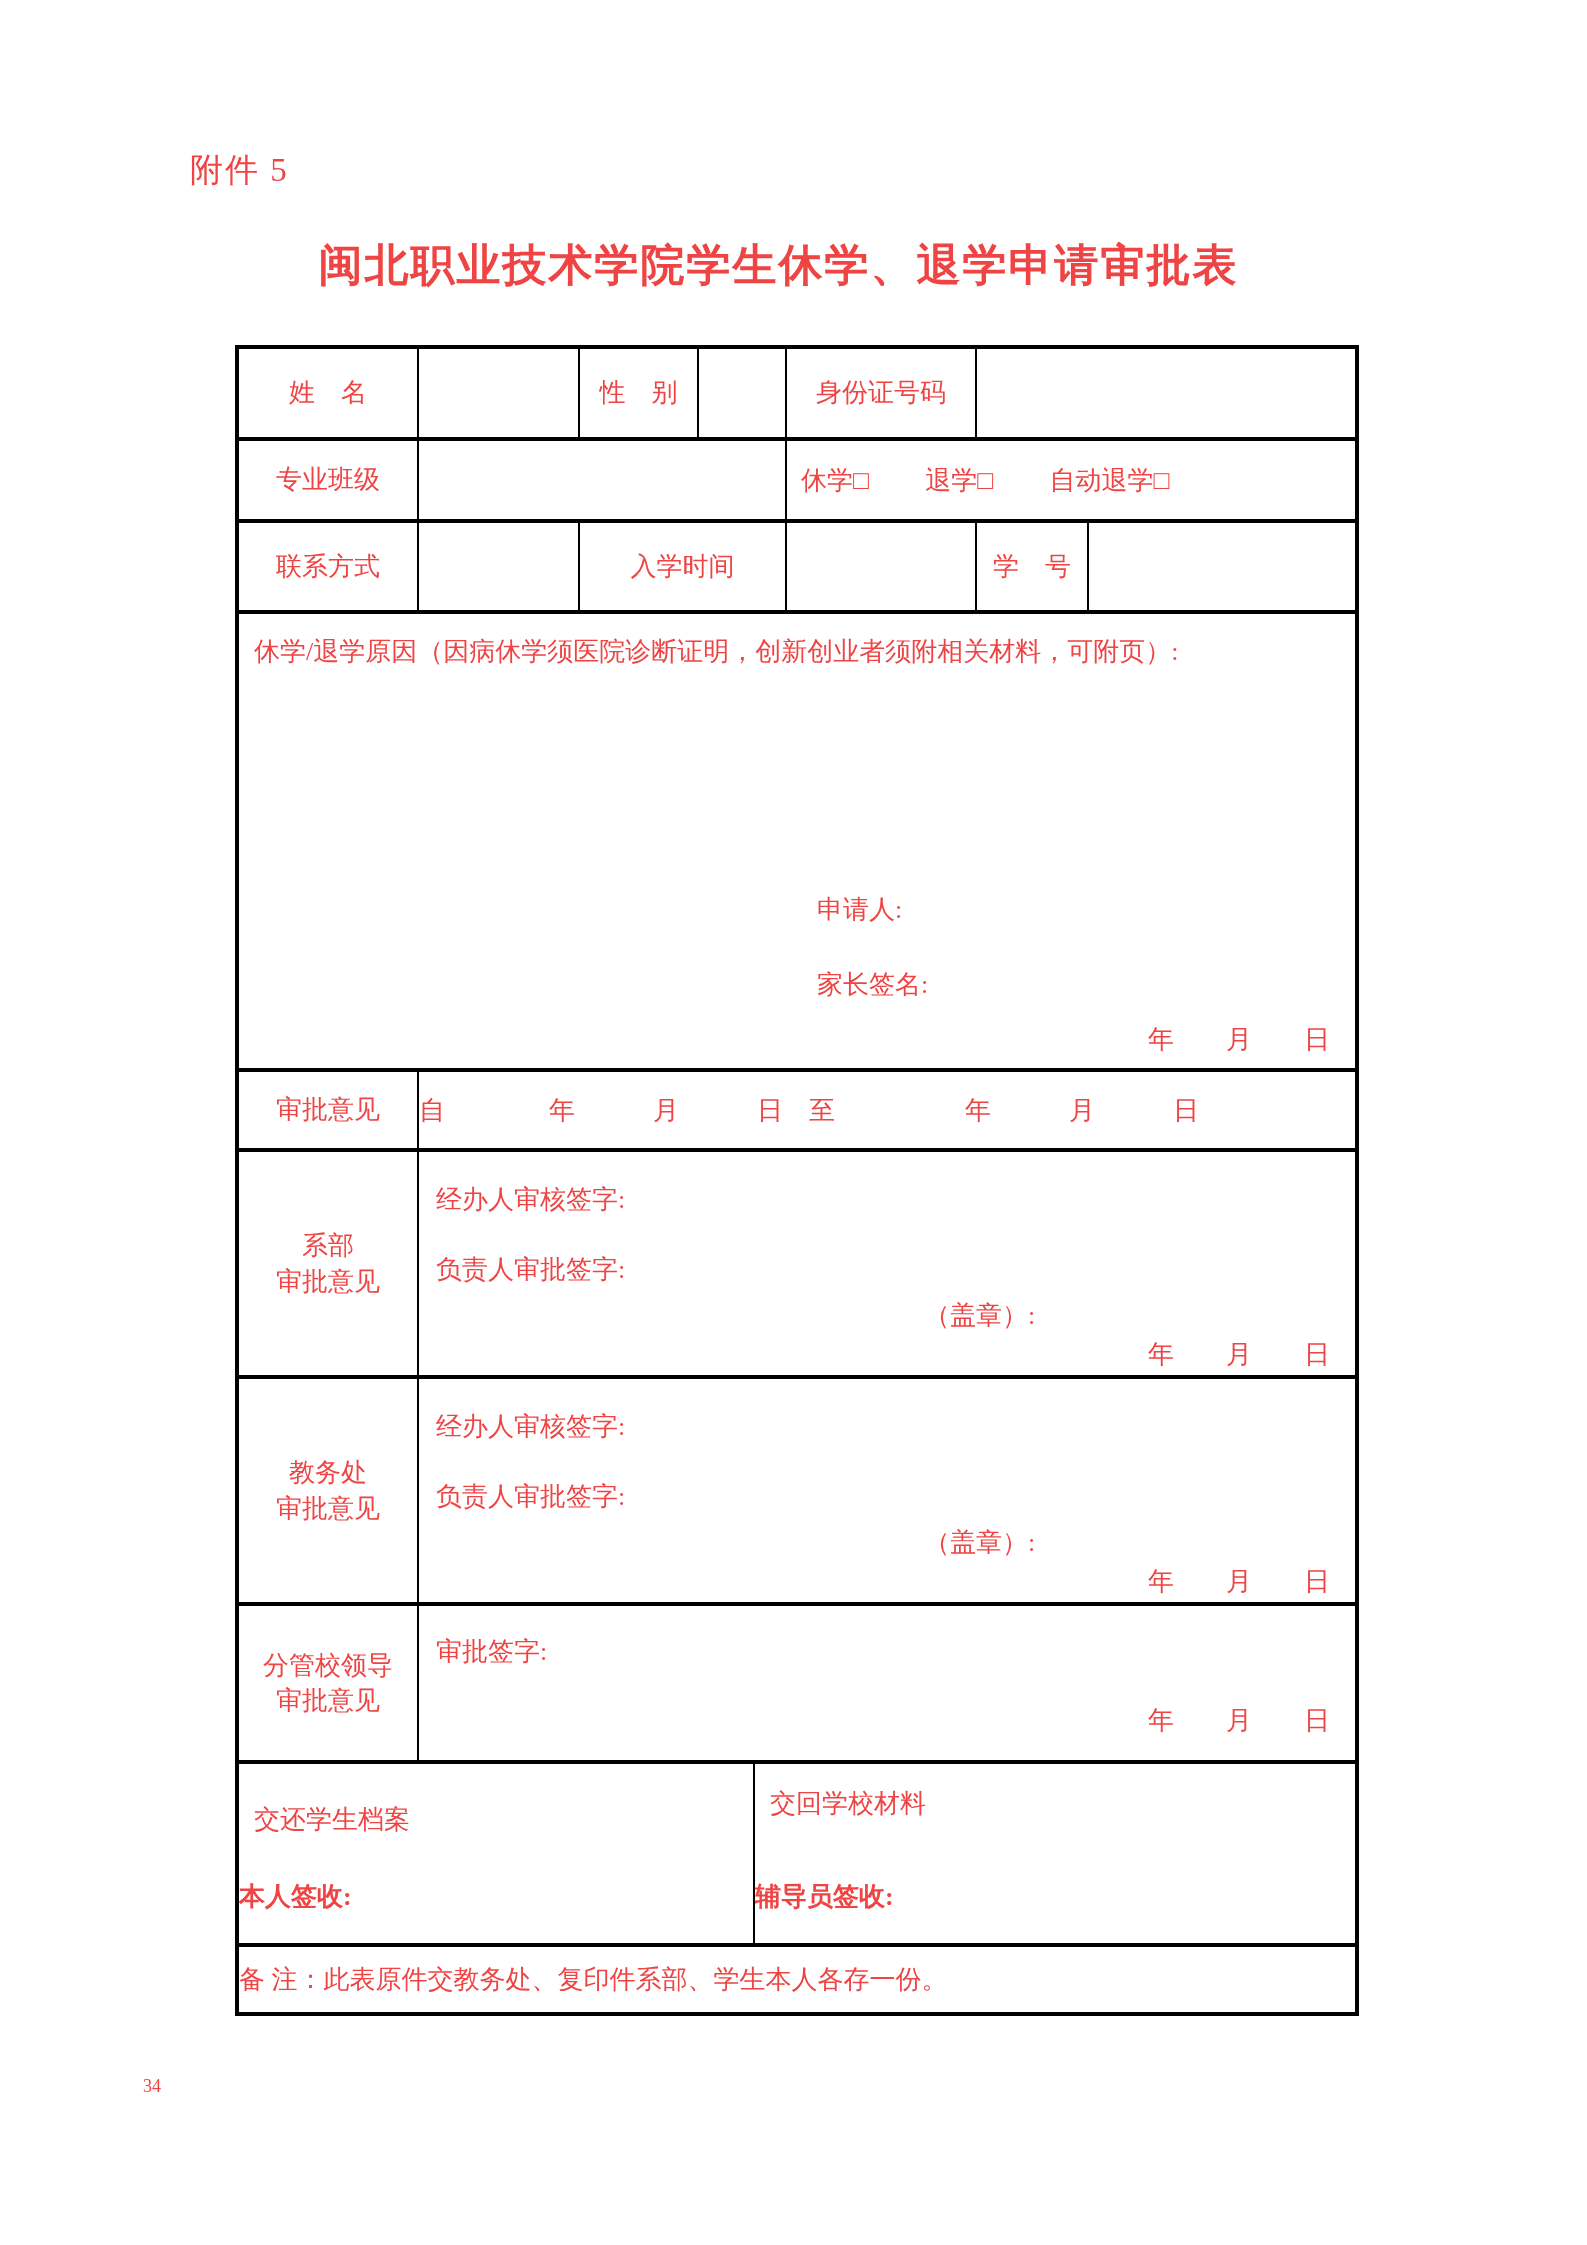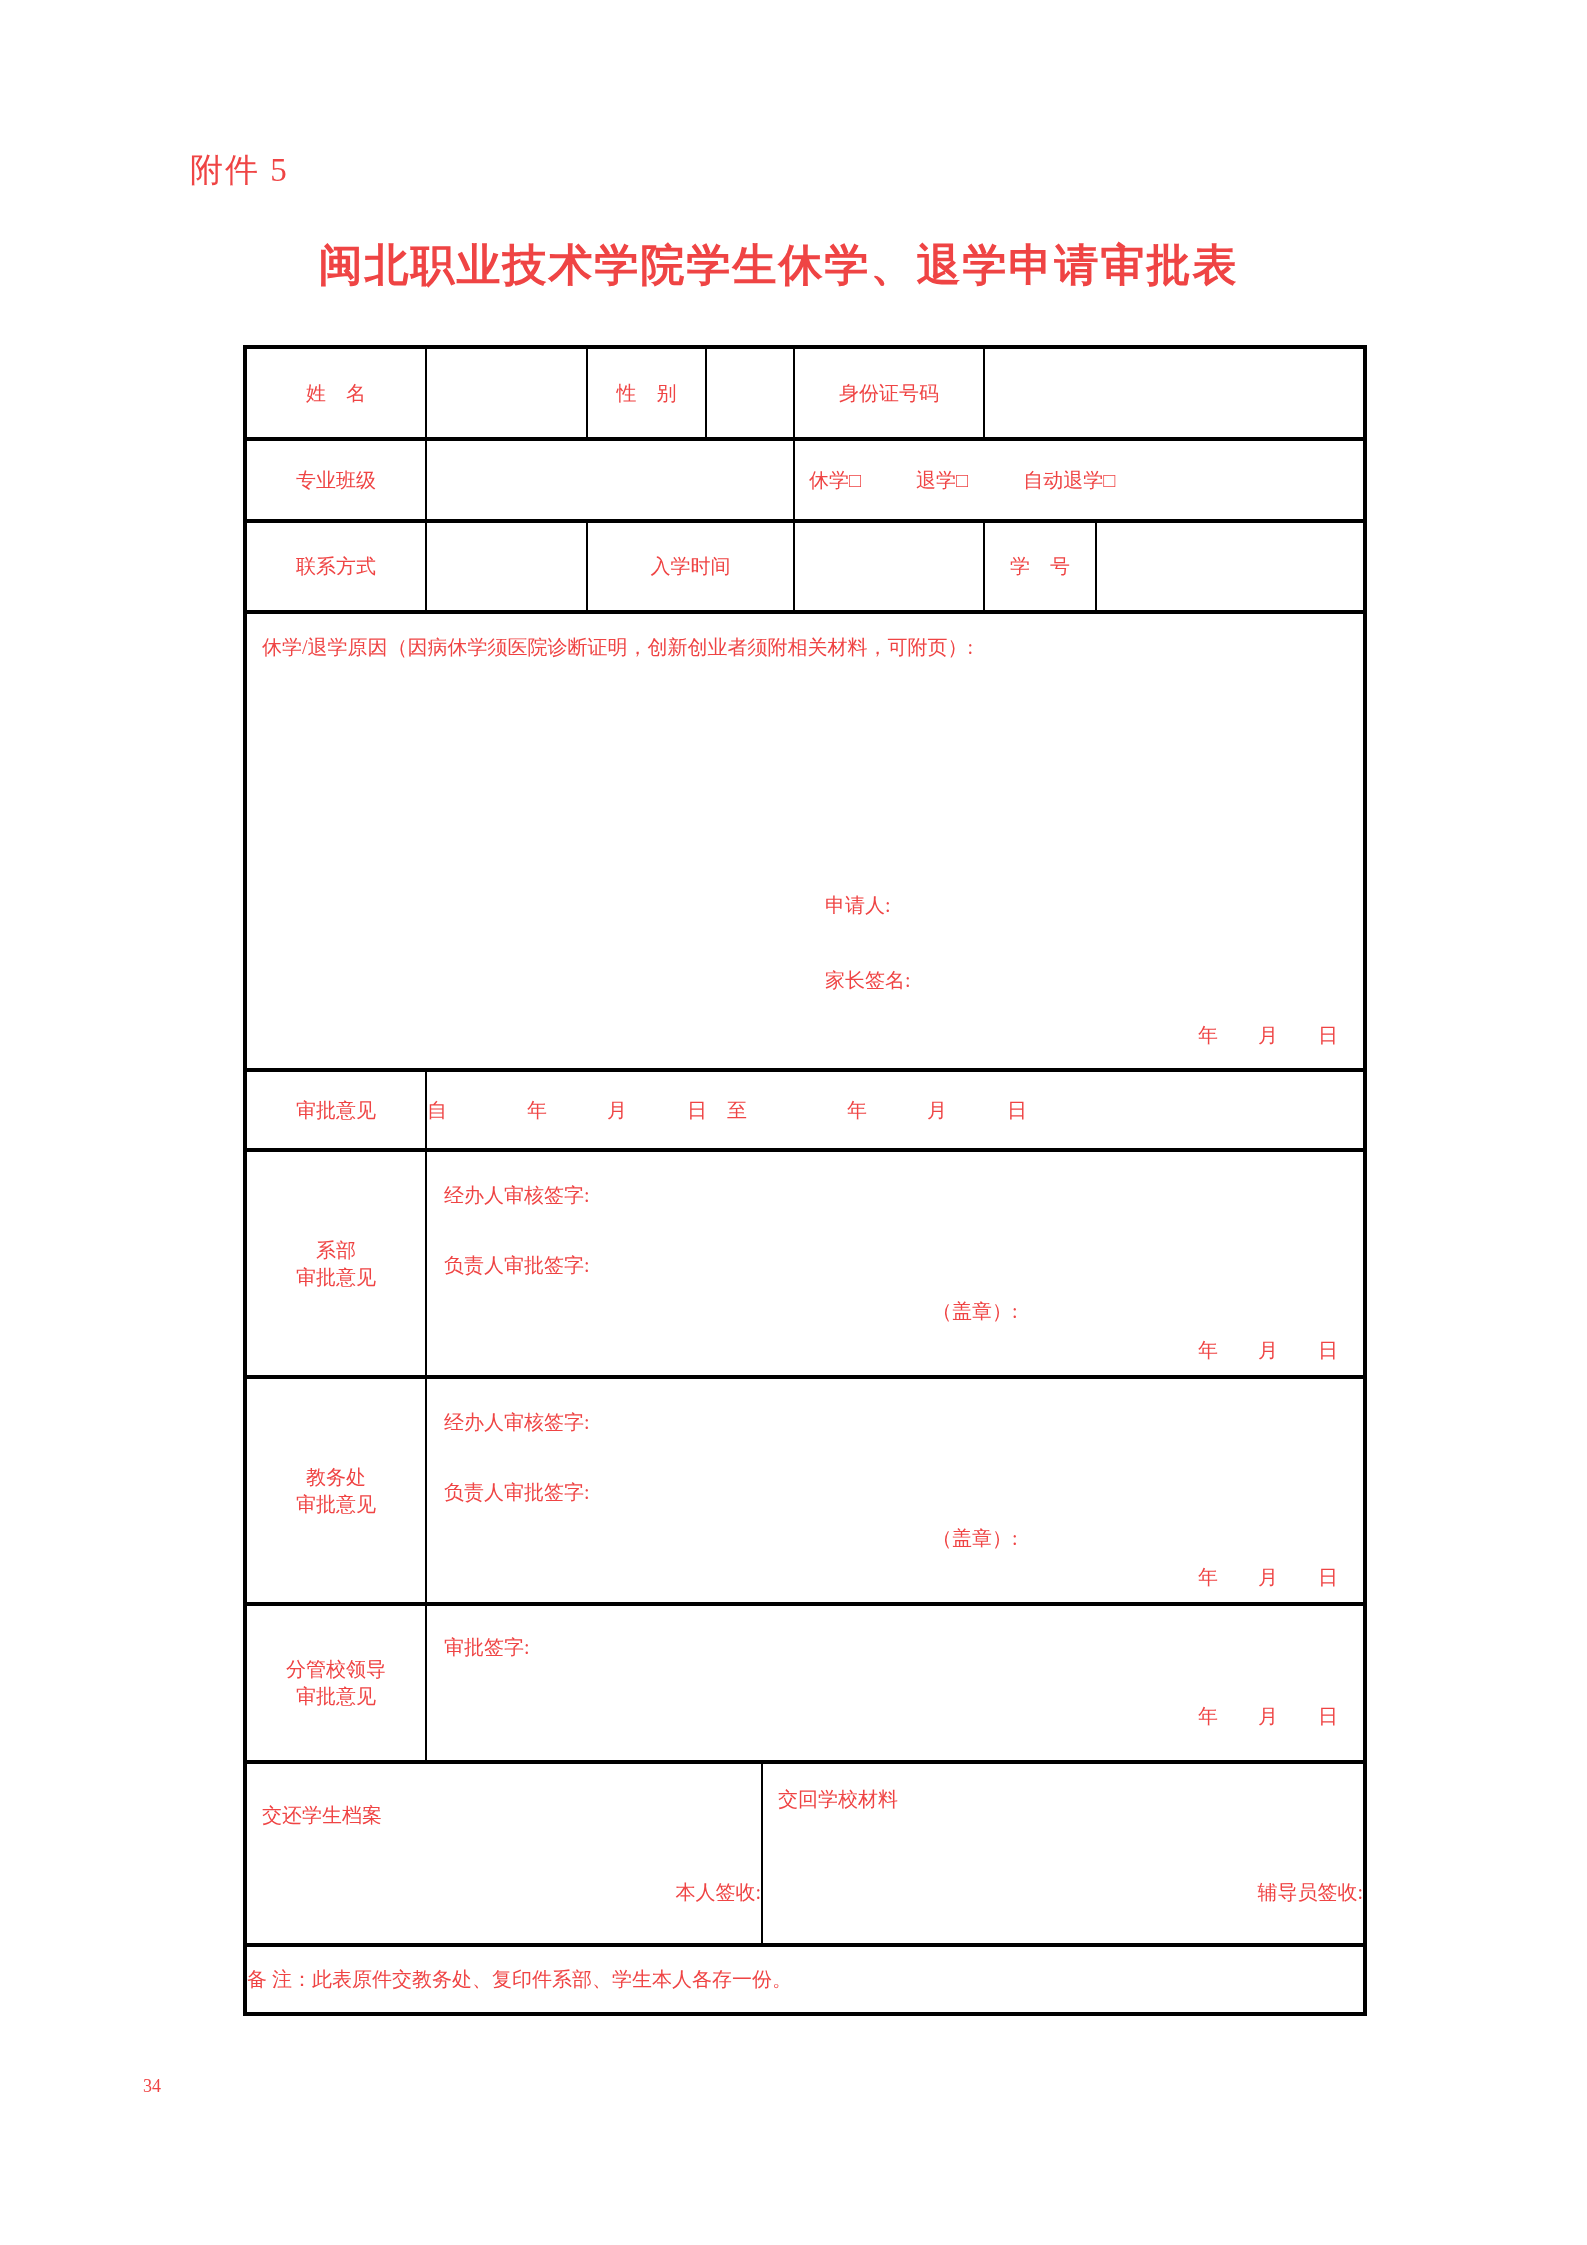--- a/index.html
+++ b/index.html
@@ -29,41 +29,40 @@
     font-weight: bold;
     letter-spacing: 2px;
   }
   table.form {
     position: absolute;
     left: 235px;
     top: 345px;
     width: 1120px;
     border-collapse: collapse;
     table-layout: fixed;
-    font-size: 20px;
-    margin-left: 8px;
+    font-size: 26px;
   }
   table.form td {
     border: 2px solid #000;
     border-top-width: 4px;
     border-bottom-width: 4px;
     padding: 0;
     vertical-align: middle;
     position: relative;
     overflow: visible;
   }
   table.form { border: 4px solid #000; }
   .lbl-center { text-align: center; line-height: 1.35; }
   .abs { position: absolute; white-space: nowrap; }
   .pad-left { padding-left: 15px; }
   .opt { margin-right: 50px; white-space: nowrap; }
   .opt:last-child { margin-right: 0; }
   .checkbox { display: inline-block; }
   .duration-line { padding-left: 20px; white-space: nowrap; }
-  .sign-center { position: absolute; left: 0; right: 0; text-align: right; white-space: nowrap; }
+  .sign-center { position: absolute; left: 0; right: 0; text-align: left; white-space: nowrap; font-weight: bold; }
   .page-number {
     position: absolute;
     left: 143px;
     top: 2076px;
     font-size: 18px;
   }
 </style>
 </head>
 <body>
 

